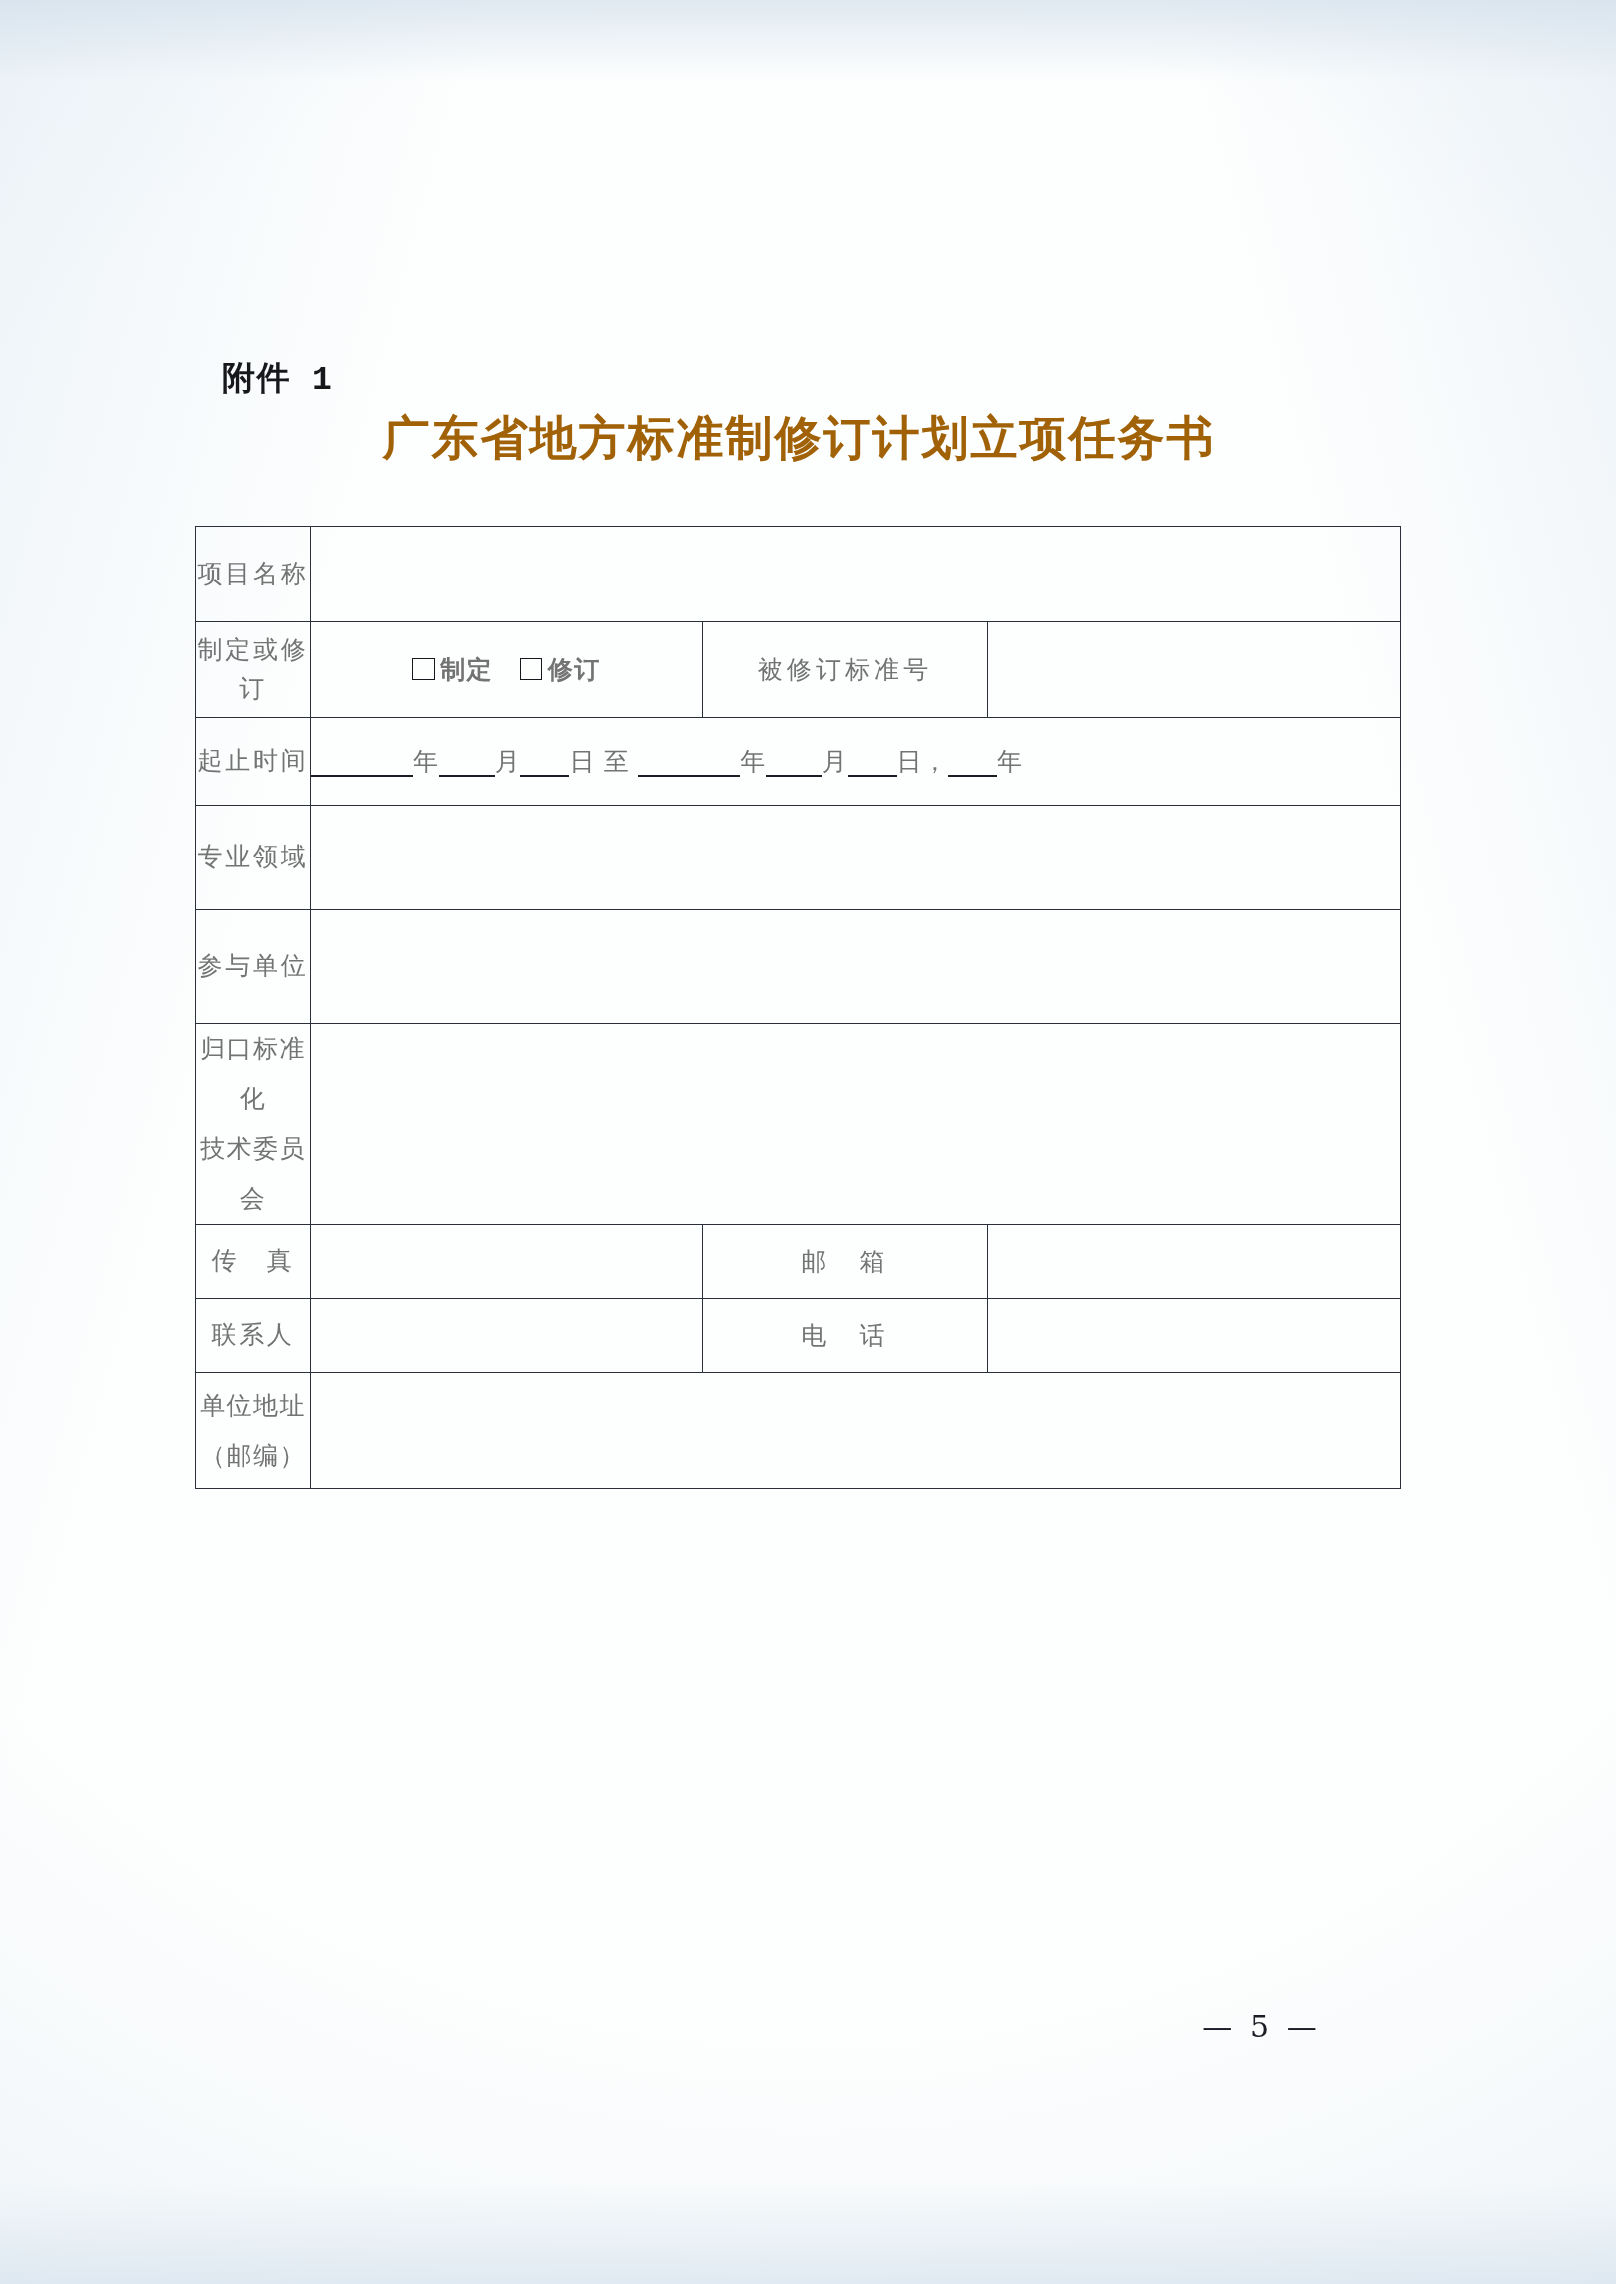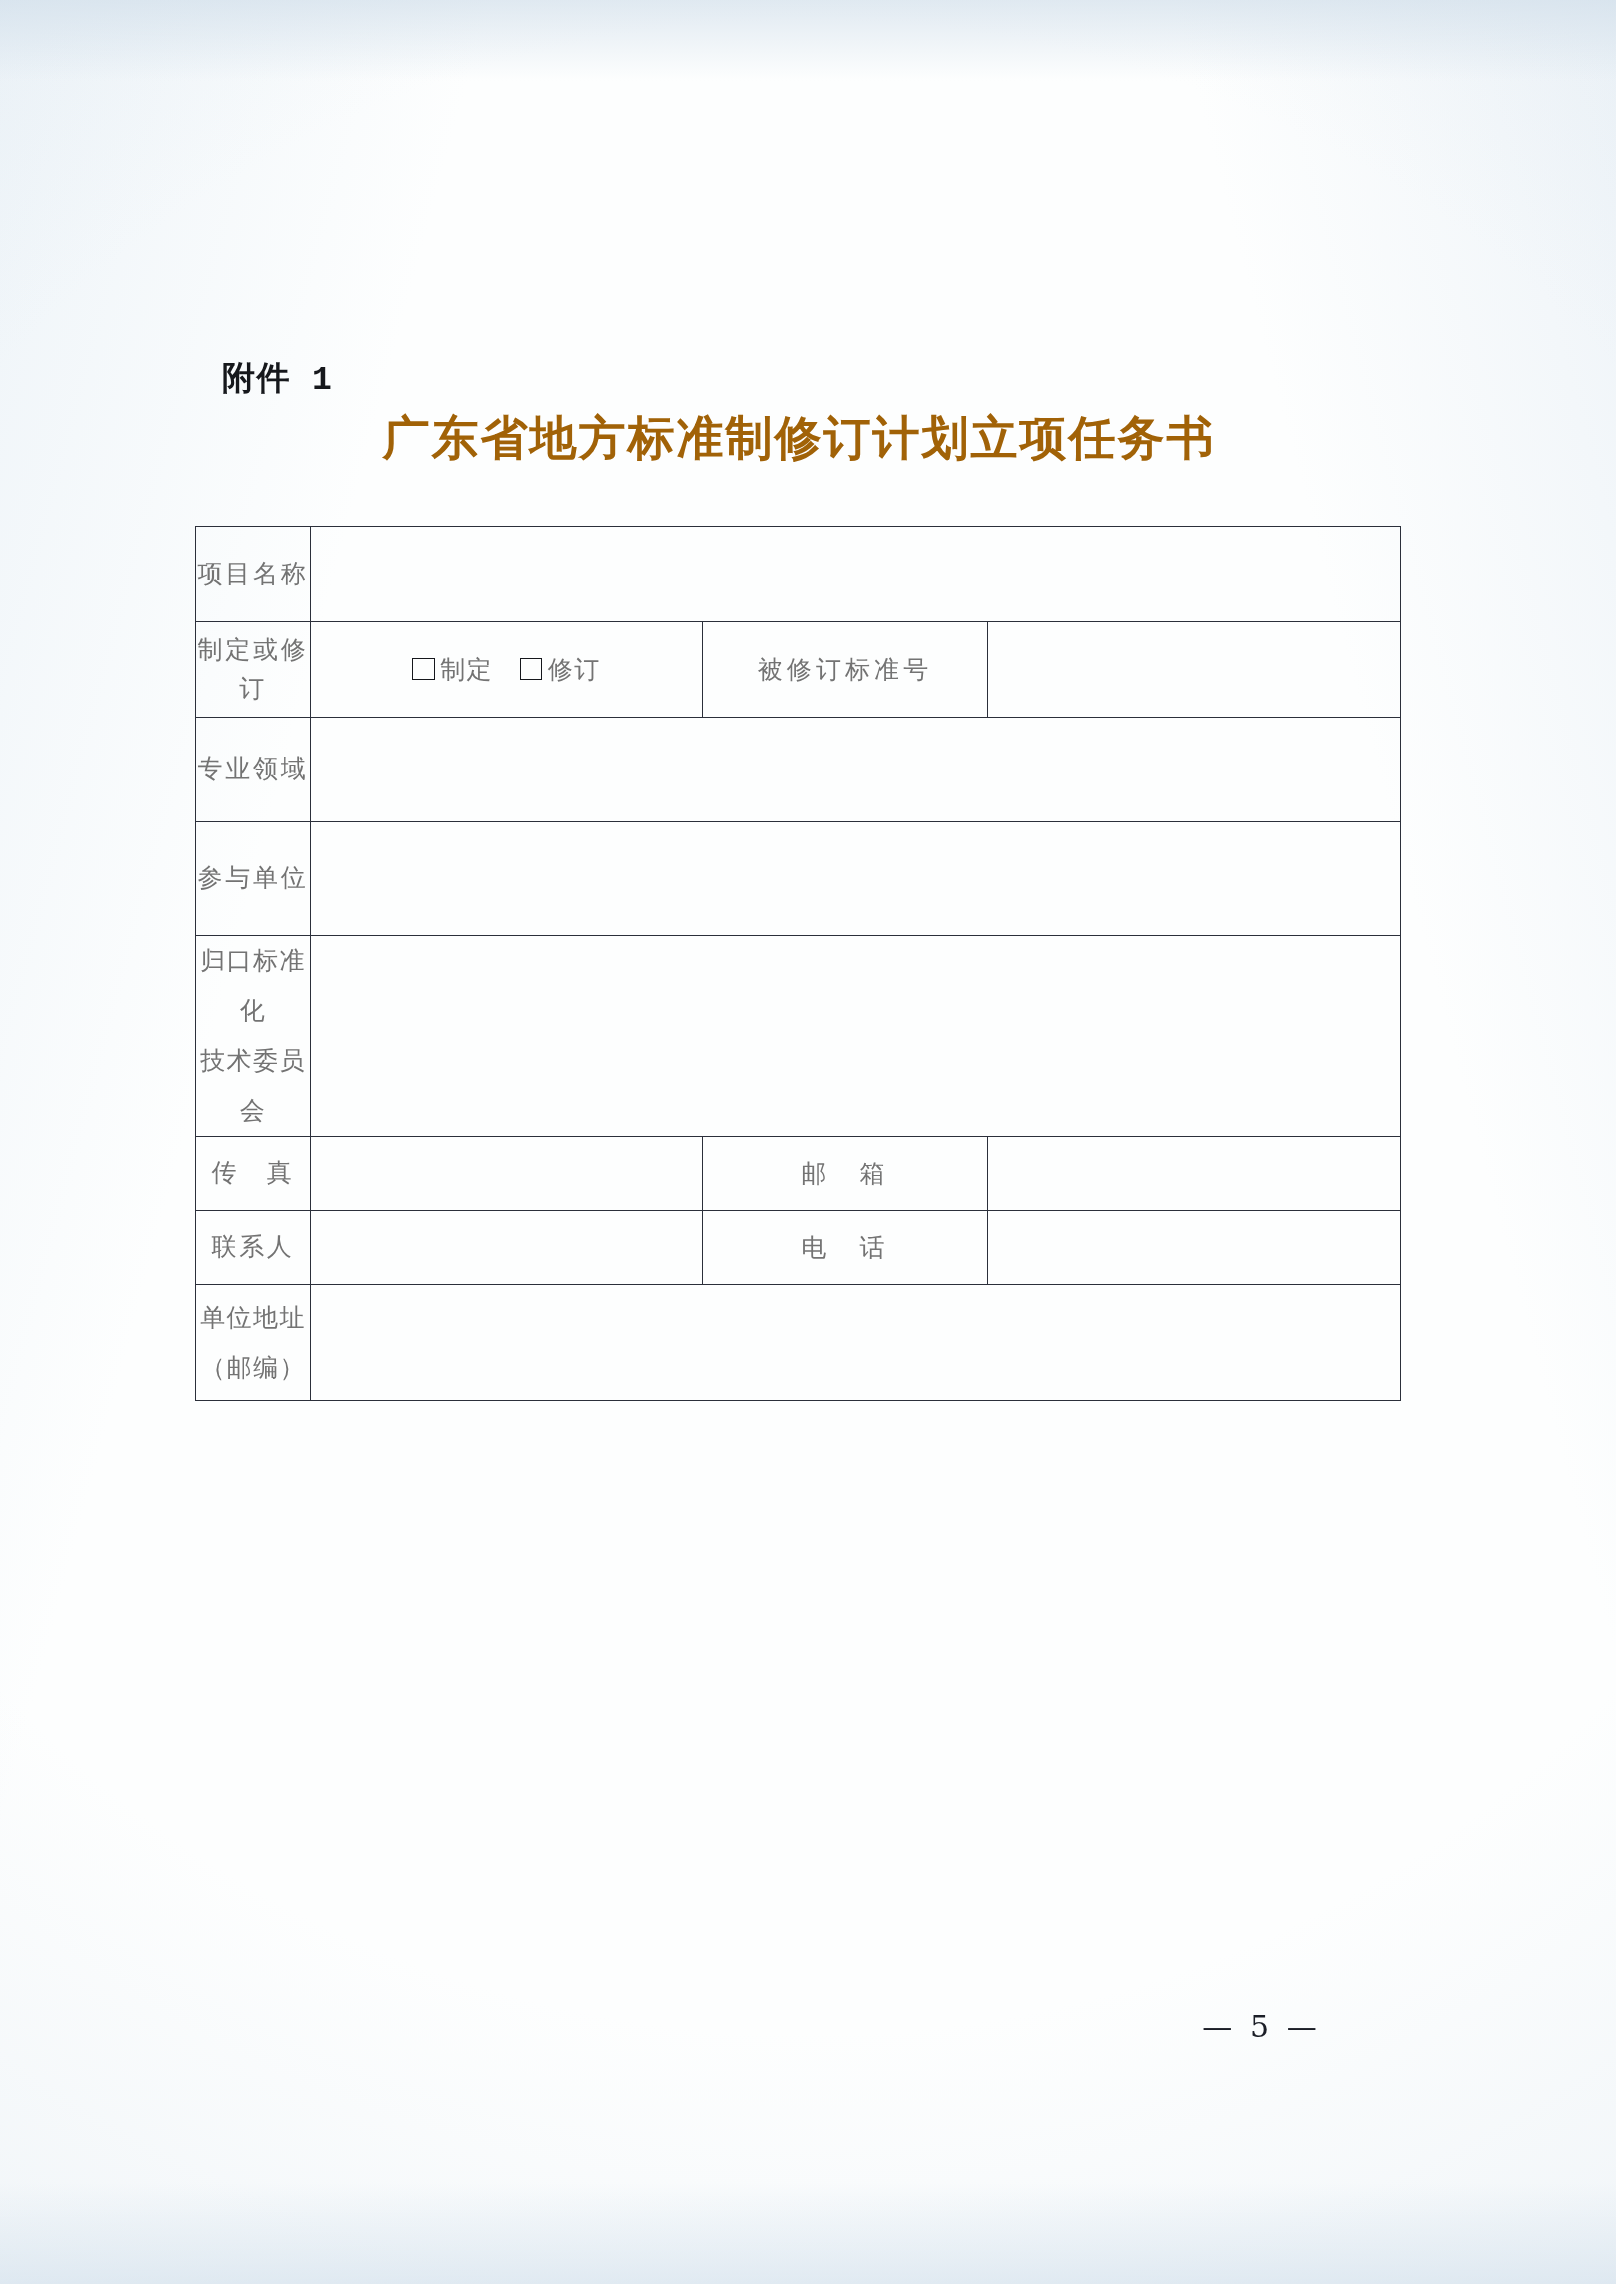--- a/index.html
+++ b/index.html
@@ -110,20 +110,21 @@
     letter-spacing: 4.1px;
   }
 
   .checkbox-cell {
     text-align: center;
     letter-spacing: 1.4px;
     white-space: nowrap;
   }
   .cb-group {
     display: inline-block;
+    font-weight: bold;
   }
   .cb {
     display: inline-block;
     width: 20.4px;
     height: 20.4px;
     border: 1.4px solid #15171c;
     vertical-align: -2px;
     margin-right: 5.4px;
     background: transparent;
   }
@@ -189,20 +190,26 @@
 
       <tr>
         <td class="lbl" style="height:95px">制定或修订</td>
         <td class="checkbox-cell">
           <span class="cb-group"><span class="cb"></span><span>制定</span></span><span class="cb-gap"></span><span class="cb-group"><span class="cb"></span><span>修订</span></span>
         </td>
         <td class="center-lbl" colspan="2">被修订标准号</td>
         <td class="val"></td>
       </tr>
 
+      <tr>
+        <td class="lbl" style="height:87px">起止时间</td>
+        <td class="daterow" colspan="4">
+          <span class="blank-l w-lg"></span><span>年</span><span class="blank-l w-md"></span><span>月</span><span class="blank-l w-sm"></span><span>日</span>&nbsp;<span>至</span>&nbsp;<span class="blank-l w-lg"></span><span>年</span><span class="blank-l w-md"></span><span>月</span><span class="blank-l w-sm"></span><span>日，</span><span class="blank-l w-sm"></span><span>年</span>
+        </td>
+      </tr>
 
       <tr>
         <td class="lbl" style="height:103px">专业领域</td>
         <td class="val" colspan="4"></td>
       </tr>
 
 
       <tr>
         <td class="lbl" style="height:113px">参与单位</td>
         <td class="val" colspan="4"></td>

